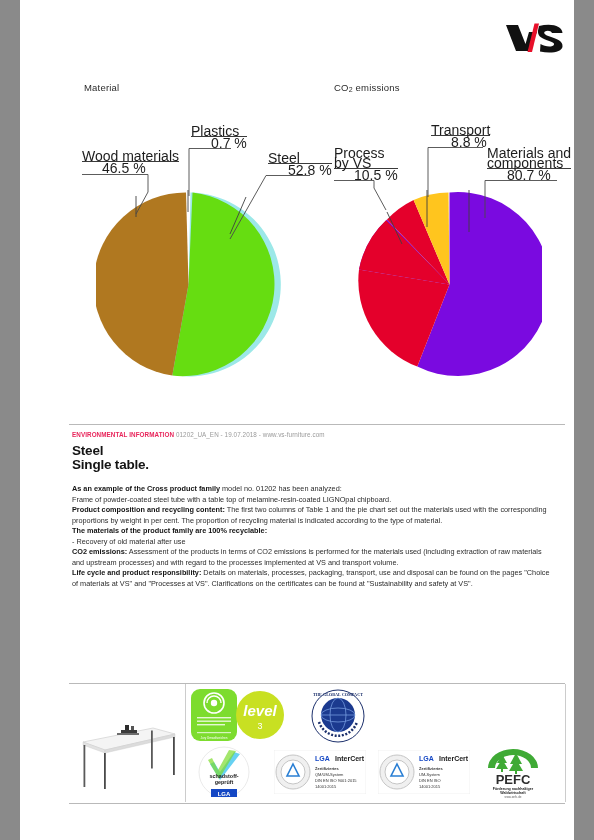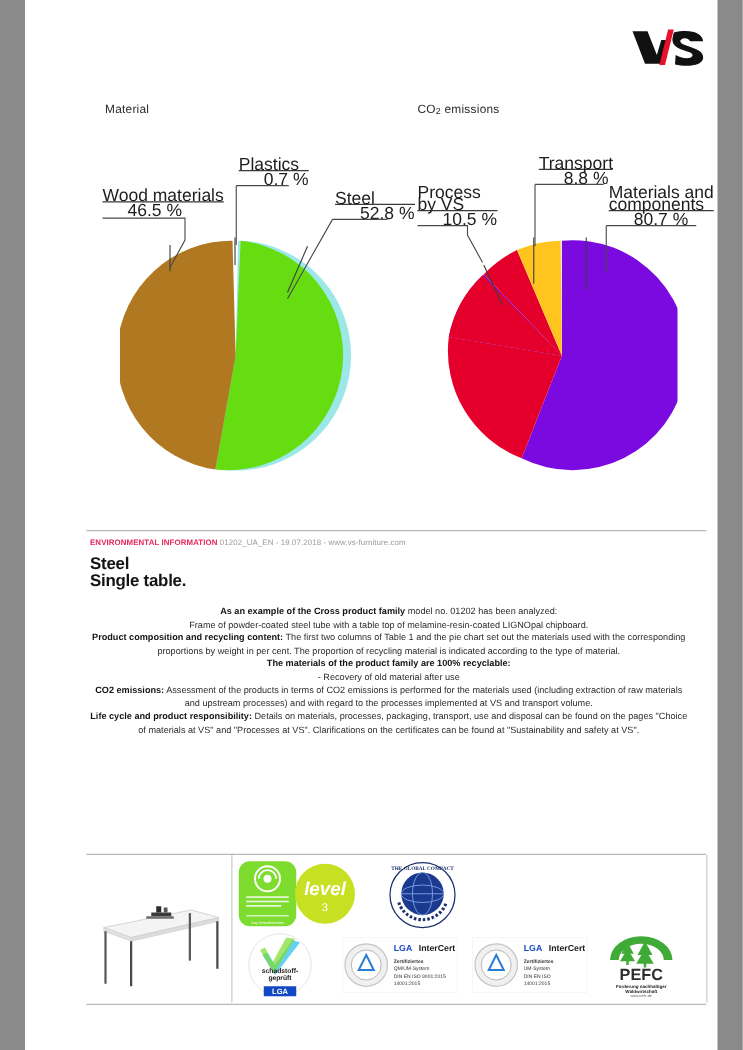--- a/index.html
+++ b/index.html
@@ -38,21 +38,21 @@
   .envline .tag{color:#e8245a;font-weight:bold;}
   .envline .meta{color:#9a9a9a;}
 
   .headline{
     position:absolute;left:52px;top:444px;font-size:13.5px;font-weight:bold;
     color:#141414;line-height:13.6px;letter-spacing:-.2px;
   }
 
   .bodytext{
     position:absolute;left:52px;top:484px;width:478px;
-    font-size:7.3px;line-height:10.55px;color:#2c2c2c;text-align:center;
+    font-size:7.3px;line-height:10.55px;color:#2c2c2c;
   }
   .bodytext p{margin:0;}
   .bodytext b{font-weight:bold;color:#141414;}
 
   
   .rule{position:absolute;background:#b9b9b9;height:0.8px;left:49px;width:496px;}
   .vsep{position:absolute;background:#cccccc;width:0.8px;}
 
   .product-img{position:absolute;left:55px;top:700px;width:105px;height:92px;}
 

